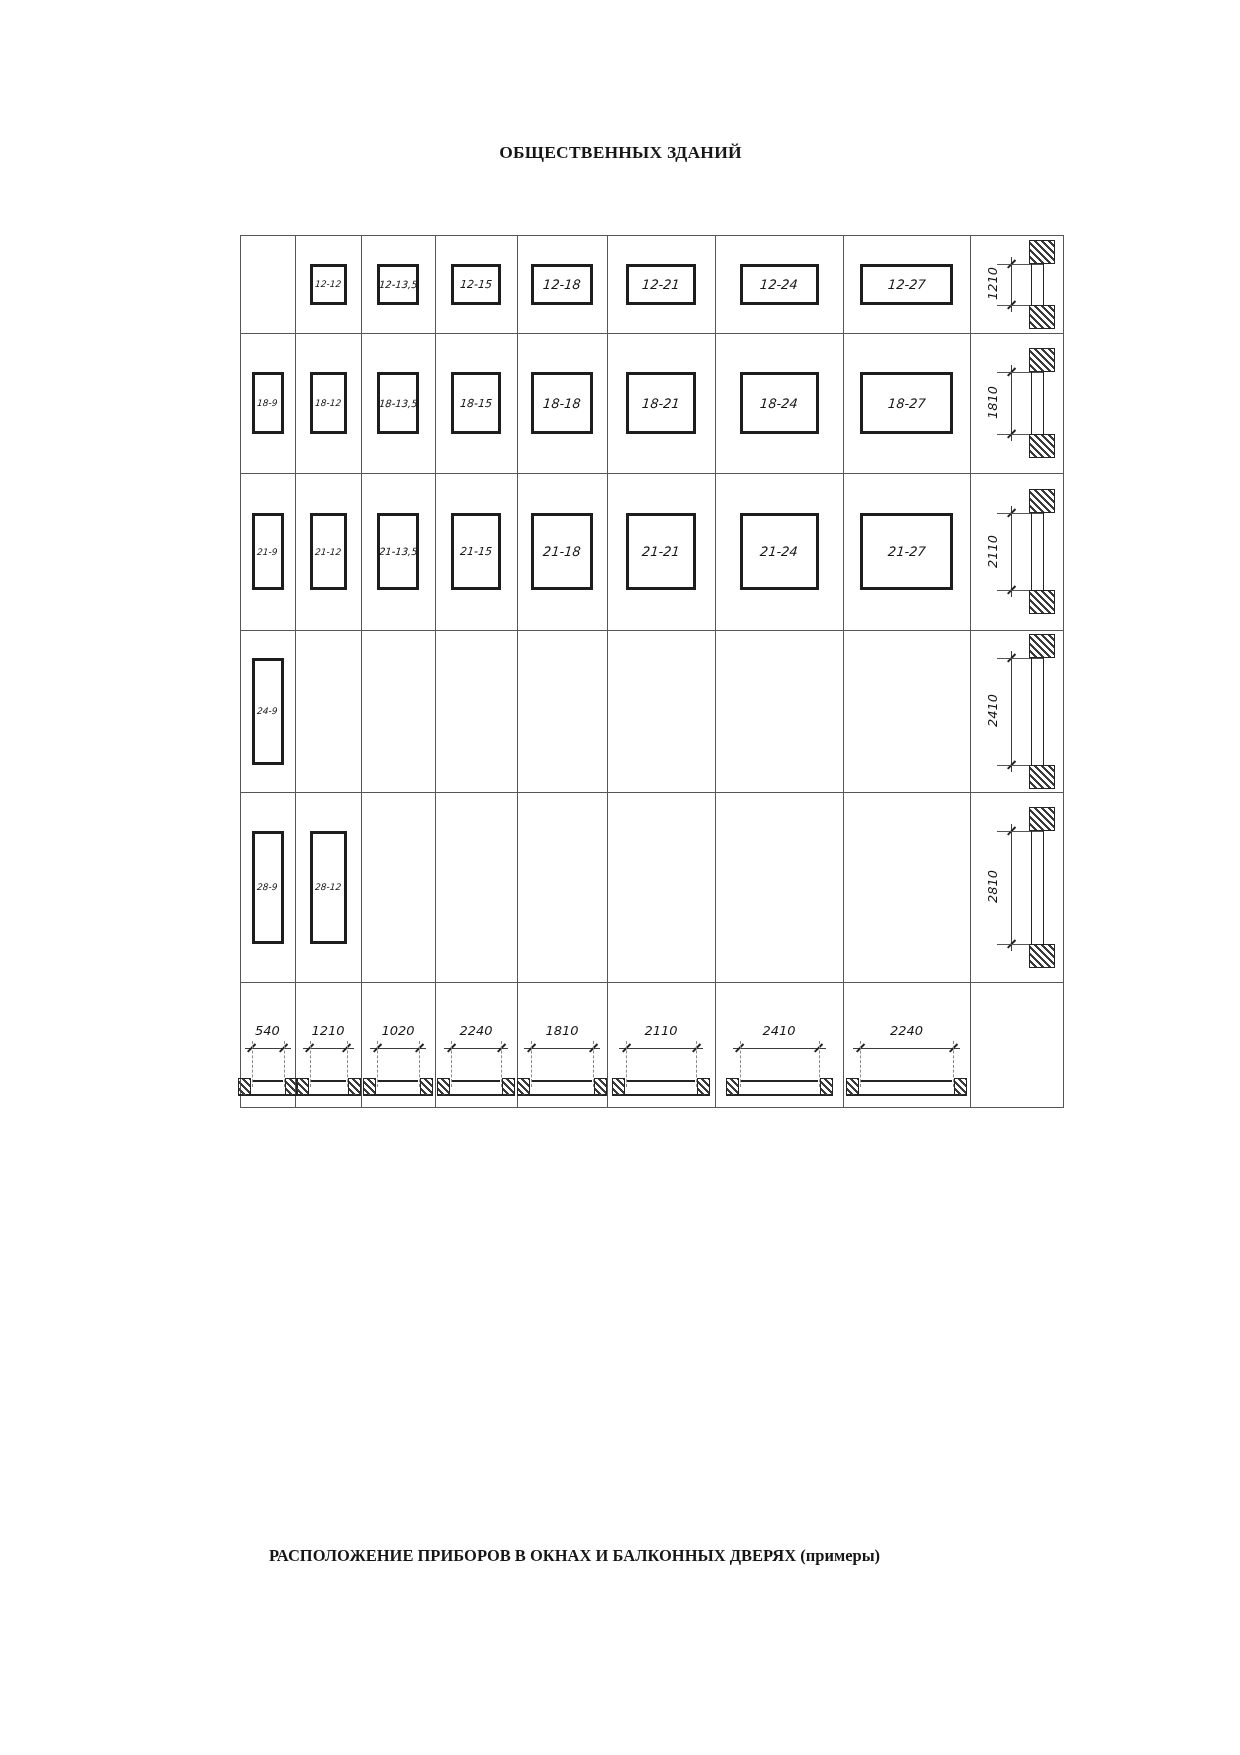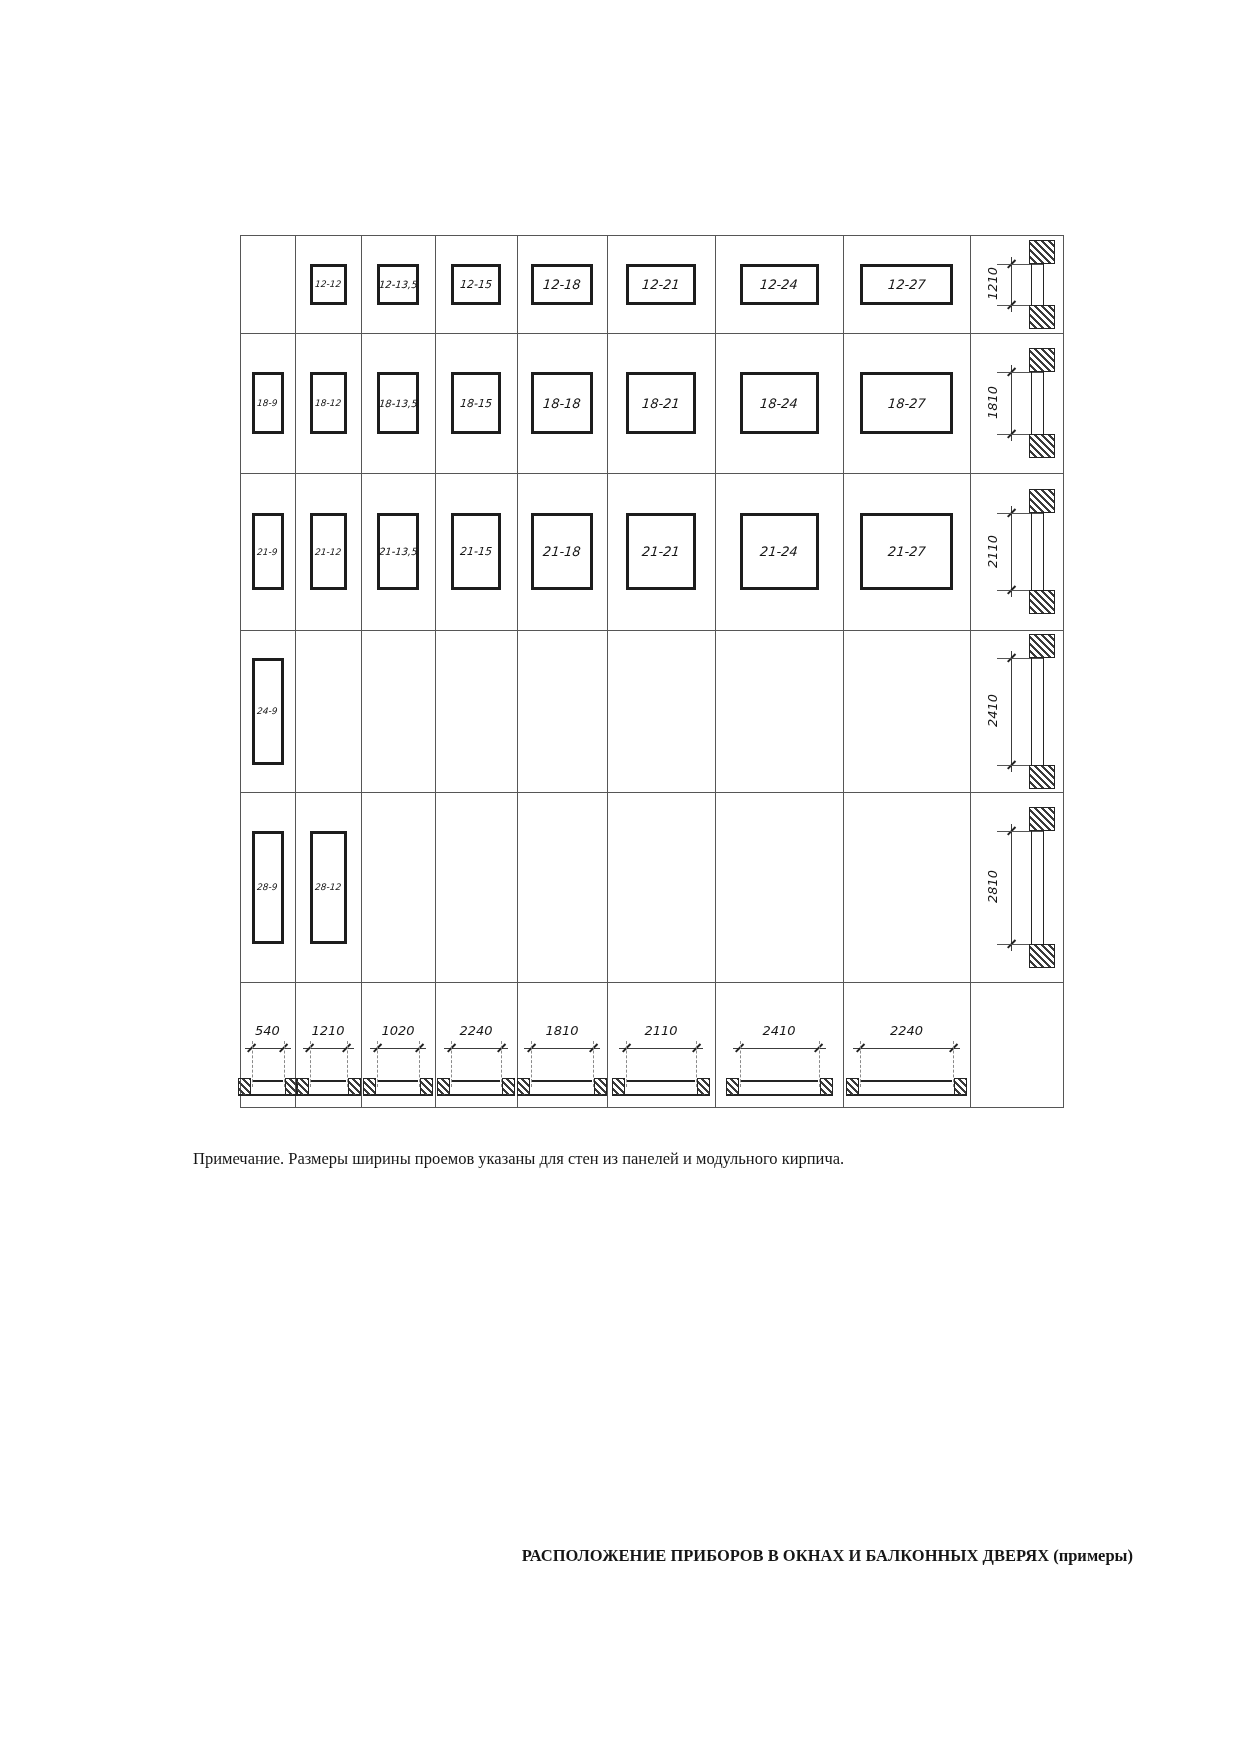--- a/index.html
+++ b/index.html
@@ -4,28 +4,29 @@
 <style>
   html,body{margin:0;padding:0;background:#e8e8e8;}
   #page{position:relative;width:1240px;height:1755px;background:#ffffff;overflow:hidden;
         font-family:"Liberation Serif",serif;color:#161616;}
   .title{position:absolute;top:140px;left:54px;width:1133px;text-align:center;
          font-weight:bold;font-size:17.5px;line-height:25px;letter-spacing:.2px;}
   #grid{position:absolute;left:240px;top:235px;width:823px;height:872px;}
   .note{position:absolute;left:193px;top:1149px;font-size:16.5px;}
   .appendix{position:absolute;left:620px;top:1479px;width:320px;text-align:right;
             font-style:italic;font-size:16.5px;line-height:26px;}
-  .heading2{position:absolute;left:0;top:1546px;width:1133px;text-align:right;
+  .heading2{position:absolute;left:8px;top:1546px;width:1133px;text-align:center;
             font-weight:bold;font-size:16.5px;}
 </style>
 </head>
 <body>
 
 <div id="page">
   <div class="title">
+    <div>ОБЩЕСТВЕННЫХ ЗДАНИЙ</div>
   </div>
 
   <div id="grid">
       <div style="position: absolute; left: 0px; top: 0px; width: 1.2px; height: 872px; background: rgb(86, 86, 86);"></div>
       <div style="position: absolute; left: 55px; top: 0px; width: 1.2px; height: 872px; background: rgb(86, 86, 86);"></div>
       <div style="position: absolute; left: 121px; top: 0px; width: 1.2px; height: 872px; background: rgb(86, 86, 86);"></div>
       <div style="position: absolute; left: 195px; top: 0px; width: 1.2px; height: 872px; background: rgb(86, 86, 86);"></div>
       <div style="position: absolute; left: 277px; top: 0px; width: 1.2px; height: 872px; background: rgb(86, 86, 86);"></div>
       <div style="position: absolute; left: 367px; top: 0px; width: 1.2px; height: 872px; background: rgb(86, 86, 86);"></div>
       <div style="position: absolute; left: 475px; top: 0px; width: 1.2px; height: 872px; background: rgb(86, 86, 86);"></div>
@@ -237,17 +238,16 @@
       <div style="position: absolute; left: 614.5px; top: 812.2px; width: 11px; height: 1.7px; background: rgb(34, 34, 34); transform: rotate(-45deg);"></div>
       <div style="position: absolute; left: 707.5px; top: 812.2px; width: 11px; height: 1.7px; background: rgb(34, 34, 34); transform: rotate(-45deg);"></div>
       <div style="position: absolute; left: 620px; top: 806px; width: 0px; height: 46px; border-left: 1px dashed rgb(138, 138, 138);"></div>
       <div style="position: absolute; left: 713px; top: 806px; width: 0px; height: 46px; border-left: 1px dashed rgb(138, 138, 138);"></div>
       <div style="position: absolute; left: 621px; top: 845px; width: 91px; height: 2px; background: rgb(36, 36, 36);"></div>
       <div style="position: absolute; left: 607px; top: 859px; width: 119px; height: 2px; background: rgb(36, 36, 36);"></div>
       <div style="position: absolute; left: 606px; top: 843px; width: 13px; height: 18px; box-sizing: border-box; border: 1.3px solid rgb(36, 36, 36); background: repeating-linear-gradient(45deg, rgba(0, 0, 0, 0) 0px, rgba(0, 0, 0, 0) 3px, rgb(58, 58, 58) 3px, rgb(58, 58, 58) 5px);"></div>
       <div style="position: absolute; left: 714px; top: 843px; width: 13px; height: 18px; box-sizing: border-box; border: 1.3px solid rgb(36, 36, 36); background: repeating-linear-gradient(45deg, rgba(0, 0, 0, 0) 0px, rgba(0, 0, 0, 0) 3px, rgb(58, 58, 58) 3px, rgb(58, 58, 58) 5px);"></div>
     </div>
 
-  <div class="note">Примечание. Размеры ширины проемов указаны для стен из панелей и модульного кирпича.</div>
 
 
   <div class="heading2">РАСПОЛОЖЕНИЕ ПРИБОРОВ В ОКНАХ И БАЛКОННЫХ ДВЕРЯХ (примеры)</div>
 </div>
 
 </body></html>

